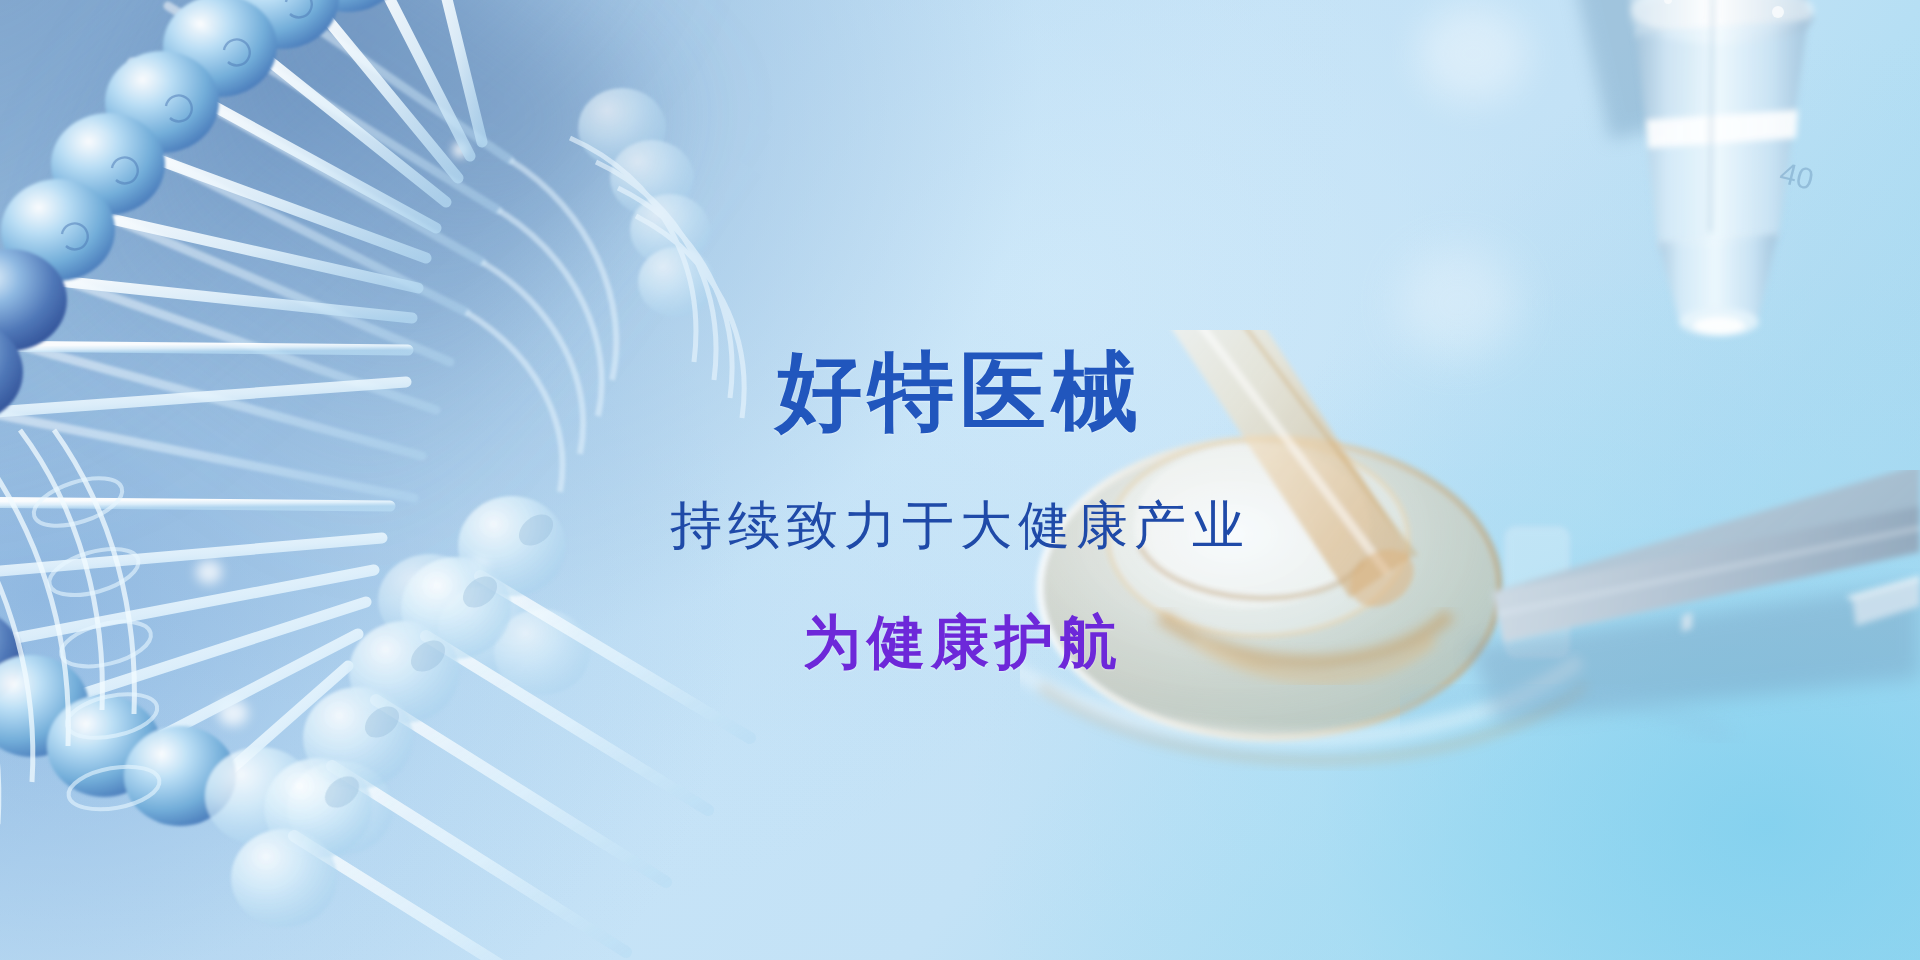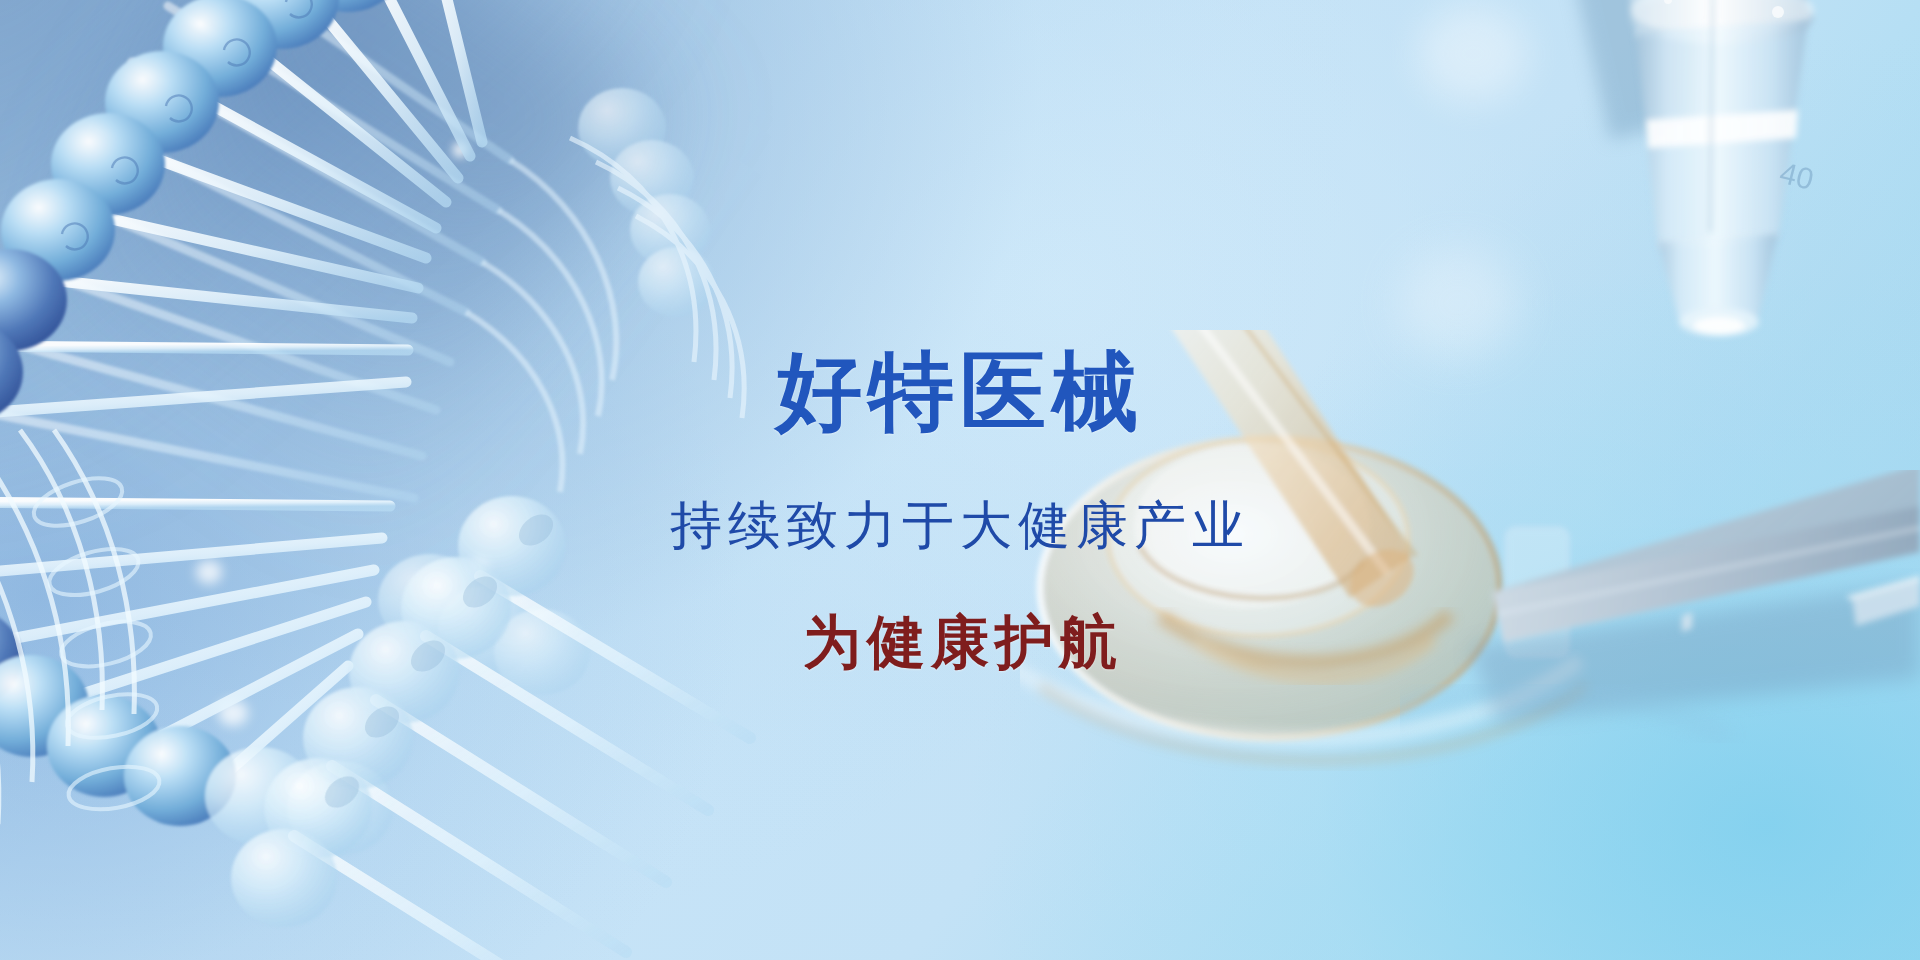--- a/index.html
+++ b/index.html
@@ -119,21 +119,21 @@
     letter-spacing: 6px;
     line-height: 1.1;
     color: #1f4aa8;
     margin: 58px 0 0 0;
   }
   .tagline {
     font-size: 58px;
     font-weight: bold;
     letter-spacing: 6px;
     line-height: 1.1;
-    color: #7f1d1d;
+    color: #6d28d9;
     margin: 56px 0 0 6px;
     text-shadow: 0 1px 2px rgba(255,255,255,0.4);
   }
 </style>
 </head>
 <body>
 
 <div class="banner">
 
   <div class="bg-base"></div>

